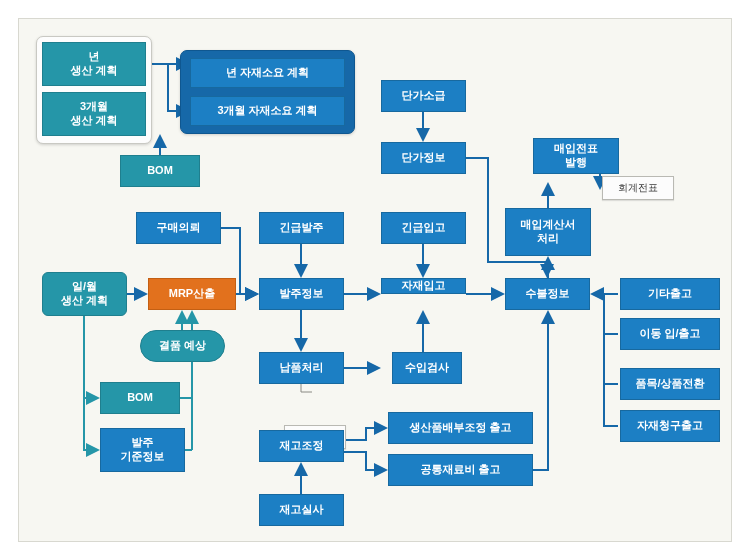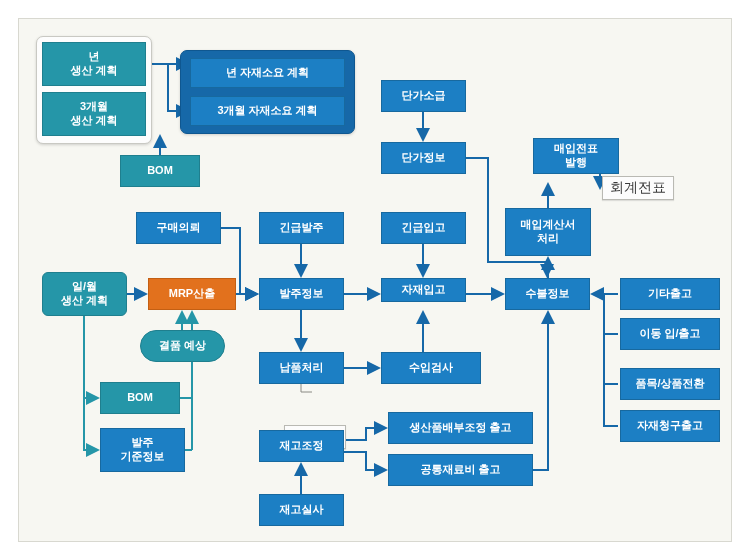--- a/index.html
+++ b/index.html
@@ -179,55 +179,55 @@
 
   <div class="node teal" style="left:120px; top:155px; width:80px; height:32px;">BOM</div>
 
   <div class="node blue" style="left:381px; top:80px; width:85px; height:32px;">단가소급</div>
 
   <div class="node blue" style="left:381px; top:142px; width:85px; height:32px;">단가정보</div>
 
   <div class="node blue" style="left:533px; top:138px; width:86px; height:36px;">매입전표
 발행</div>
 
-  <div class="node white" style="left:602px; top:176px; width:72px; height:24px; font-size:14px;">회계전표</div>
+  <div class="node white" style="left:602px; top:176px; width:72px; height:24px; font-size:10px;">회계전표</div>
 
   <div class="node blue" style="left:505px; top:208px; width:86px; height:48px;">매입계산서
 처리</div>
 
   <div class="node blue" style="left:136px; top:212px; width:85px; height:32px;">구매의뢰</div>
 
   <div class="node blue" style="left:259px; top:212px; width:85px; height:32px;">긴급발주</div>
 
   <div class="node blue" style="left:381px; top:212px; width:85px; height:32px;">긴급입고</div>
 
   <div class="node teal" style="left:42px; top:272px; width:85px; height:44px;border-radius:6px;">일/월
 생산 계획</div>
 
   <div class="node orange" style="left:148px; top:278px; width:88px; height:32px;">MRP산출</div>
 
   <div class="node blue" style="left:259px; top:278px; width:85px; height:32px;">발주정보</div>
 
-  <div class="node blue" style="left:381px; top:278px; width:85px; height:24px;">자재입고</div>
+  <div class="node blue" style="left:381px; top:278px; width:85px; height:16px;">자재입고</div>
 
   <div class="node blue" style="left:505px; top:278px; width:85px; height:32px;">수불정보</div>
 
   <div class="node blue" style="left:620px; top:278px; width:100px; height:32px;">기타출고</div>
 
   <div class="node blue" style="left:620px; top:318px; width:100px; height:32px;">이동 입/출고</div>
 
   <div class="node blue" style="left:620px; top:368px; width:100px; height:32px;">품목/상품전환</div>
 
   <div class="node blue" style="left:620px; top:410px; width:100px; height:32px;">자재청구출고</div>
 
   <div class="node teal" style="left:140px; top:330px; width:85px; height:32px;border-radius:16px;">결품 예상</div>
 
   <div class="node blue" style="left:259px; top:352px; width:85px; height:32px;">납품처리</div>
 
-  <div class="node blue" style="left:381px; top:352px; width:100px; height:32px;">수입검사</div>
+  <div class="node blue" style="left:392px; top:352px; width:70px; height:32px;">수입검사</div>
 
   <div class="node white" style="left:284px; top:386px; width:62px; height:24px; font-size:10px;margin-top:39px;">납품서</div>
 
   <div class="node teal" style="left:100px; top:382px; width:80px; height:32px;">BOM</div>
 
   <div class="node blue" style="left:100px; top:428px; width:85px; height:44px;">발주
 기준정보</div>
 
   <div class="node blue" style="left:259px; top:430px; width:85px; height:32px;">재고조정</div>
 

